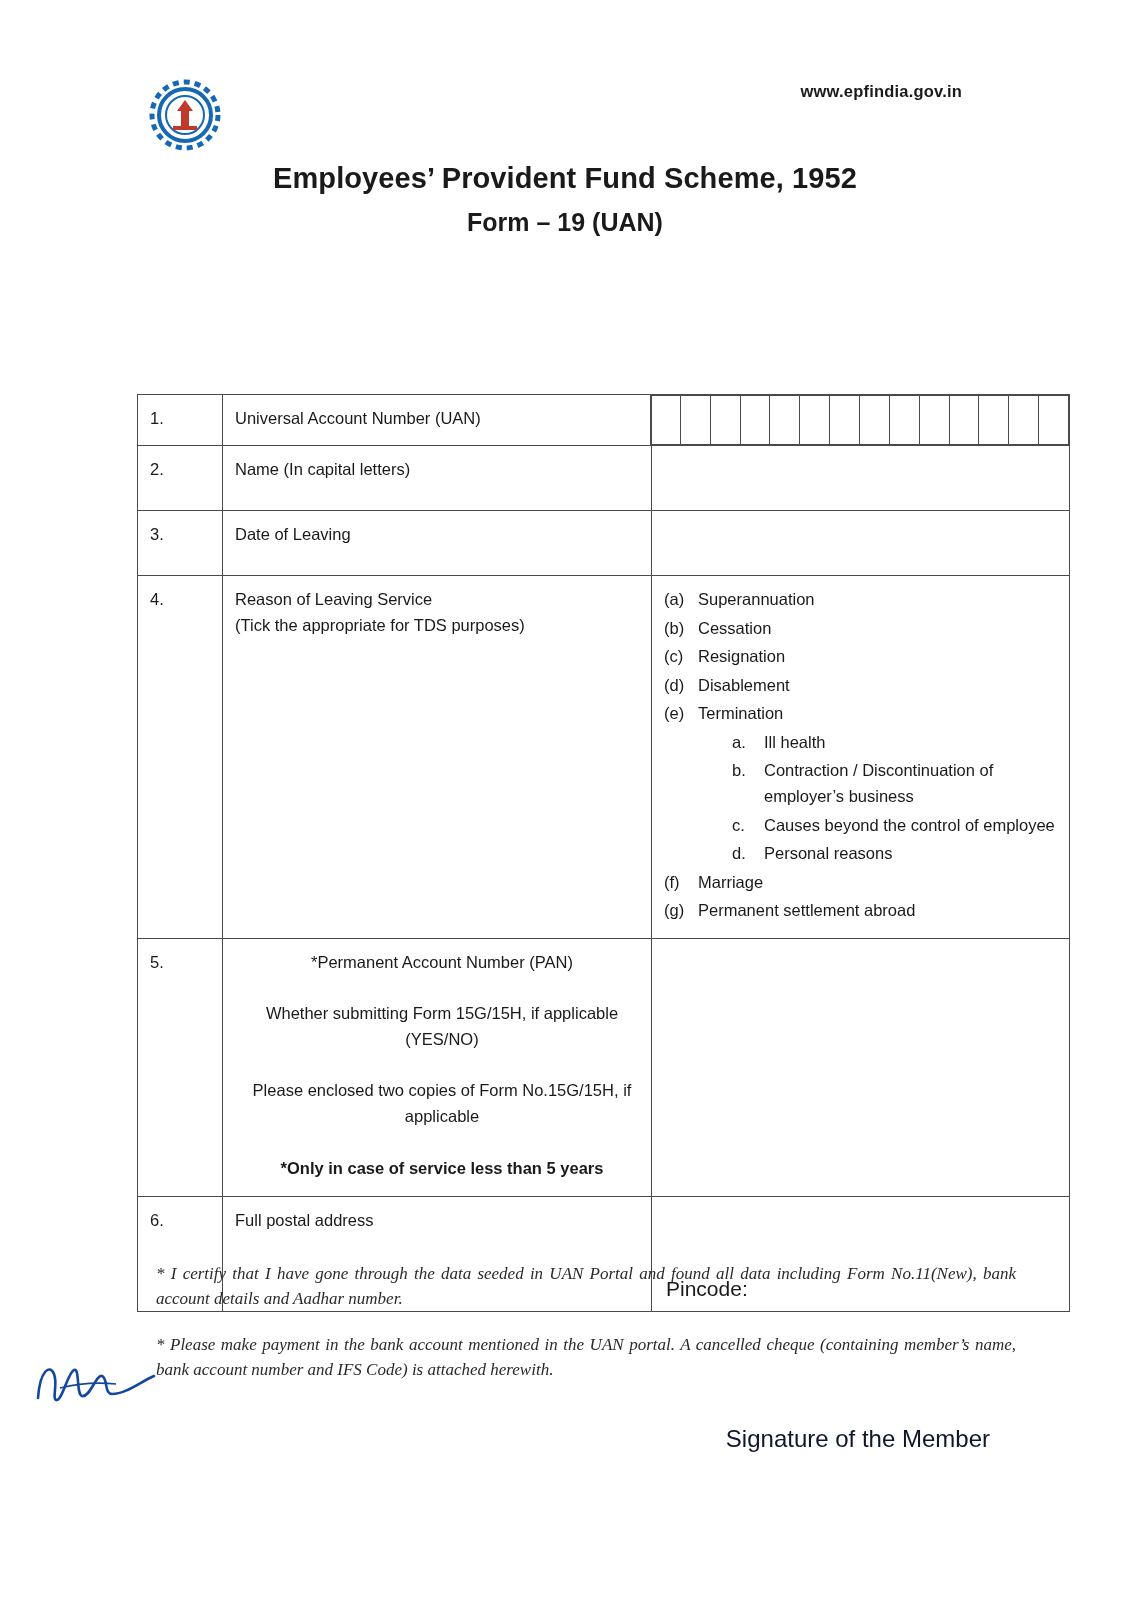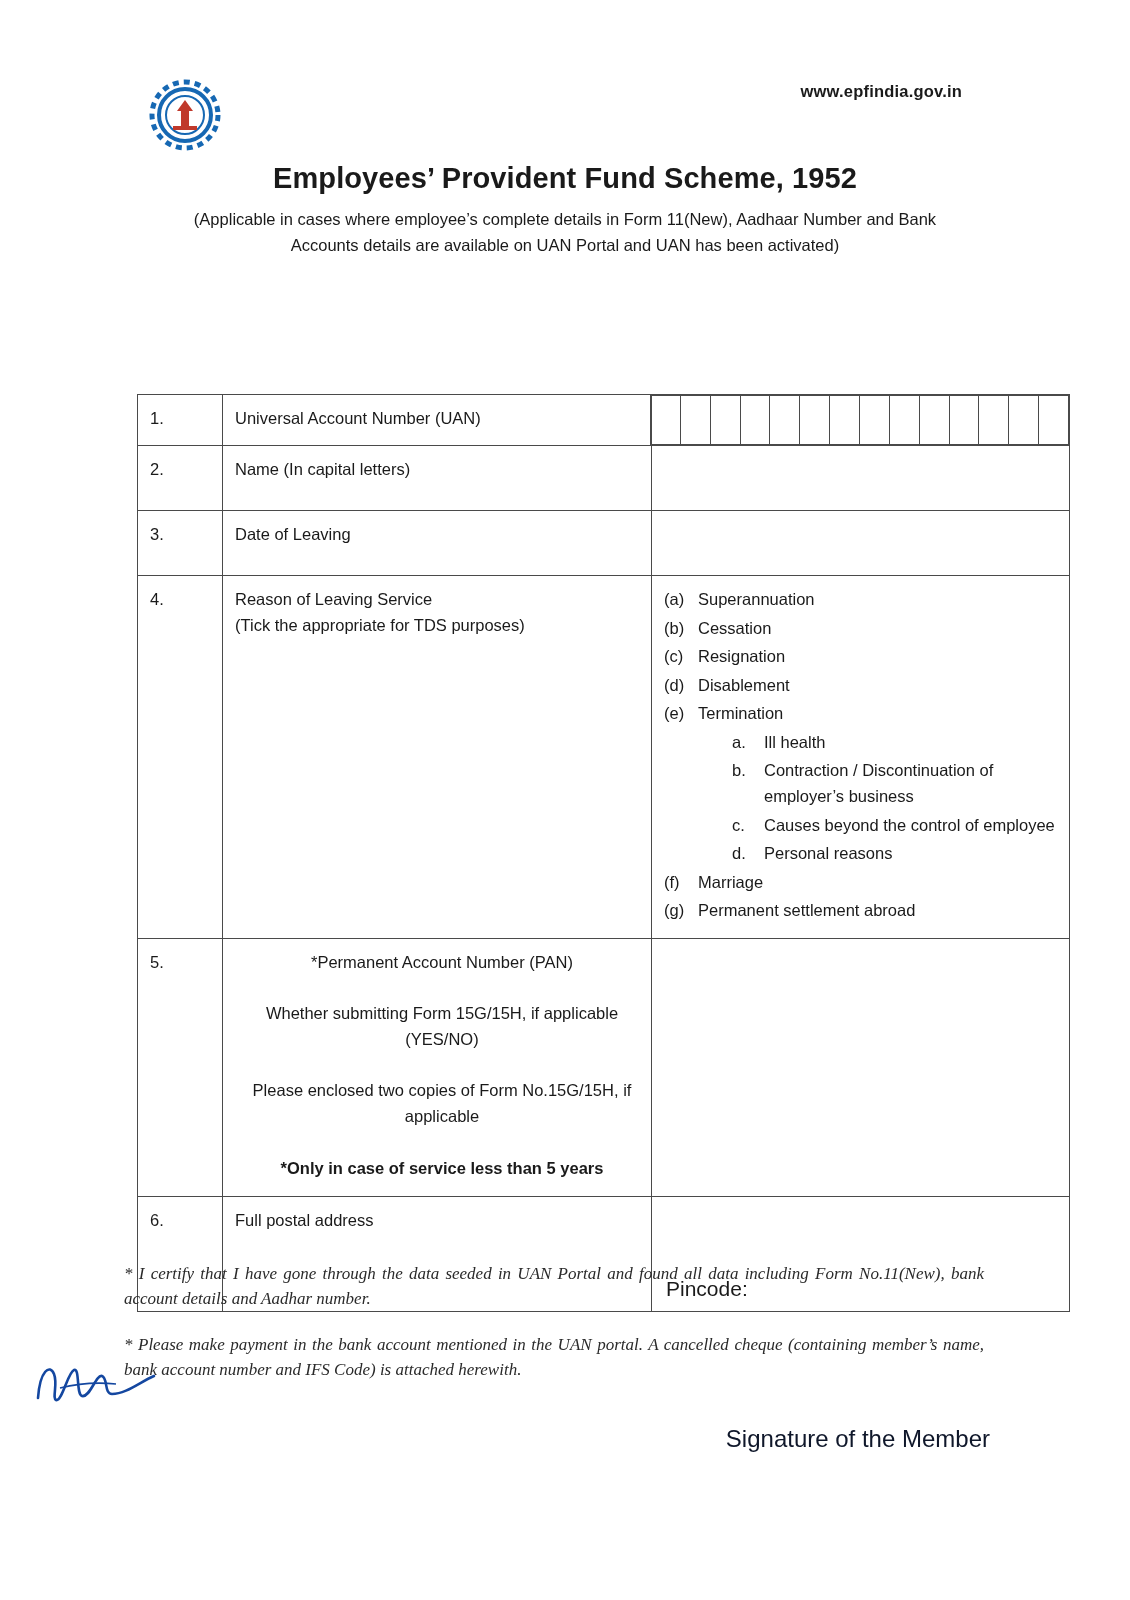--- a/index.html
+++ b/index.html
@@ -153,21 +153,21 @@
   .pincode {
     position: absolute;
     left: 14px;
     bottom: 6px;
     font-size: 21px;
   }
 
   
   .notes {
     position: absolute;
-    left: 124px;
+    left: 156px;
     width: 860px;
     top: 1262px;
     font-family: "Liberation Serif", serif;
     font-style: italic;
     font-size: 17px;
     line-height: 1.45;
     text-align: justify;
     color: #2a2a2a;
   }
   .notes p { margin: 0 0 22px 0; }
@@ -219,21 +219,21 @@
         <circle cx="37" cy="37" r="26" fill="#ffffff" stroke="#1668b3" stroke-width="4"></circle>
         <circle cx="37" cy="37" r="19" fill="#ffffff" stroke="#1668b3" stroke-width="2"></circle>
         <path d="M37 22 L45 33 L41 33 L41 48 L33 48 L33 33 L29 33 Z" fill="#c0392b"></path>
         <rect x="25" y="48" width="24" height="4" fill="#c0392b"></rect>
       </g>
     </svg>
   </div>
 
   <div class="title-block">
     <div class="title1">Employees’ Provident Fund Scheme, 1952</div>
-    <div class="subtitle">(Applicable in cases where employee’s complete details in Form 11(New), Aadhaar Number and Bank Accounts details are available on UAN Portal and UAN has been activated)</div>
+    <div class="title2">Form – 19 (UAN)</div>
   </div>
 
 
   <table class="form">
     <tbody>
         <tr>
       <td class="num">1.</td>
       <td class="lbl">Universal Account Number (UAN)</td>
       <td class="val uan-cell">
         <div class="uan-boxes">

